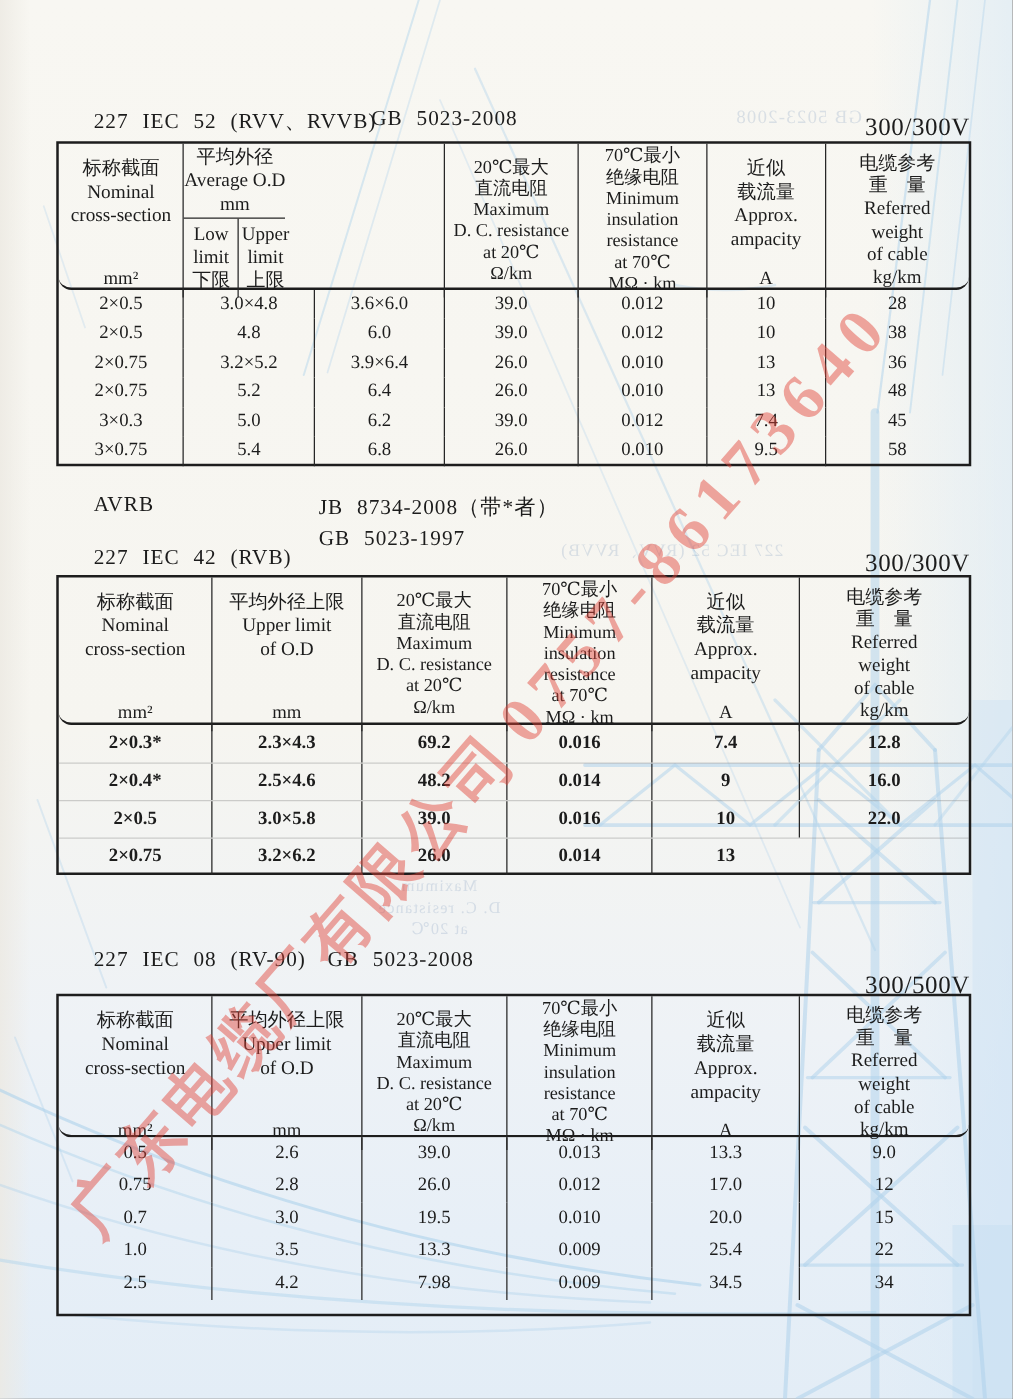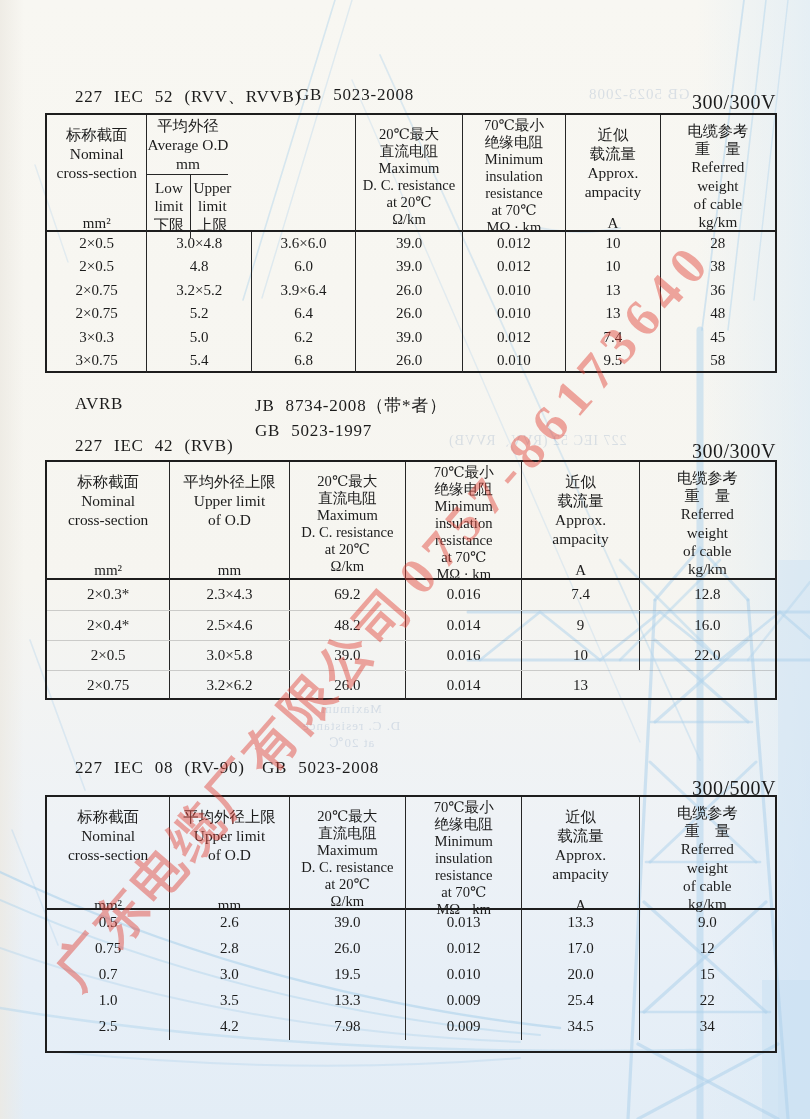--- a/index.html
+++ b/index.html
@@ -18,41 +18,41 @@
   .bleed-b{left:448px;top:432px;font-size:14px;}
   .bleed-c{left:302px;top:700px;font-size:13px;line-height:17px;}
   
   .ttl{position:absolute;z-index:2;font-size:17px;letter-spacing:.8px;word-spacing:6px;white-space:nowrap;}
   .voltage{position:absolute;z-index:2;right:34px;font-size:20px;letter-spacing:.5px;}
   
   .tbl{position:absolute;z-index:2;left:45px;width:732px;border:2.6px solid #1d1d1d;box-sizing:border-box;background:transparent;}
   .t1{--cols:100fr 105fr 105fr 107fr 104fr 95fr 116fr;--colsh:100fr 210fr 107fr 104fr 95fr 116fr;top:113px;height:260px;}
   .t2{--cols:123fr 120fr 117fr 117fr 118fr 137fr;--colsh:123fr 120fr 117fr 117fr 118fr 137fr;top:460px;height:240px;}
   .t3{--cols:123fr 120fr 117fr 117fr 118fr 137fr;--colsh:123fr 120fr 117fr 117fr 118fr 137fr;top:795px;height:258px;}
-  .thead{display:grid;grid-template-columns:var(--colsh);border-bottom:2.2px solid #1d1d1d;box-sizing:border-box;}
+  .thead{display:grid;grid-template-columns:var(--colsh);border-bottom:2.2px solid #1d1d1d;box-sizing:border-box;border-radius:10px;}
   .t1 .thead{height:116.5px;}
   .t2 .thead{height:117.5px;}
   .t3 .thead{height:112.5px;}
   .hcell{display:flex;flex-direction:column;align-items:center;text-align:center;box-sizing:border-box;min-width:0;}
   .split{justify-content:space-between;padding:10px 2px 6px;}
   .fill{justify-content:center;padding:2px;}
   .bl{border-left:1.4px solid #262626;}
   .hmain{white-space:pre-line;font-size:15.4px;line-height:19px;}
   .hunit{font-size:15px;}
   .hblock{white-space:pre-line;font-size:14.6px;line-height:17px;}
   .hblock.lg{font-size:15.2px;line-height:18.2px;}
   .c2wrap{padding:0;display:flex;flex-direction:column;align-items:flex-start;}
   .c2top{height:60px;border-bottom:1.4px solid #262626;display:flex;align-items:center;justify-content:center;
          text-align:center;white-space:pre-line;font-size:15.4px;line-height:19px;box-sizing:border-box;}
   .c2subs{flex:1;display:grid;grid-template-columns:1fr 1fr;}
   .tbody{box-sizing:border-box;text-align:center;}
   .t3 .tbody{padding-top:0;}
   .trow{display:grid;grid-template-columns:var(--cols);box-sizing:border-box;}
   .t1 .trow{height:23.5px;}
-  .t2 .trow{height:30px;}
+  .t2 .trow{height:30px;font-weight:bold;}
   .t3 .trow{height:26px;}
   .t2 .trow + .trow{border-top:1px solid rgba(125,125,125,.35);}
   .tcell{display:flex;align-items:center;justify-content:center;font-size:15px;box-sizing:border-box;min-width:0;}
   .trow > .tcell + .tcell{border-left:1.4px solid #262626;}
   
   .watermark{
     position:absolute;z-index:4;left:40px;top:958px;transform:rotate(-49deg);transform-origin:0 0;
     white-space:nowrap;font-size:52px;font-weight:600;letter-spacing:5px;
     color:rgba(224,66,55,.46);pointer-events:none;
   }

